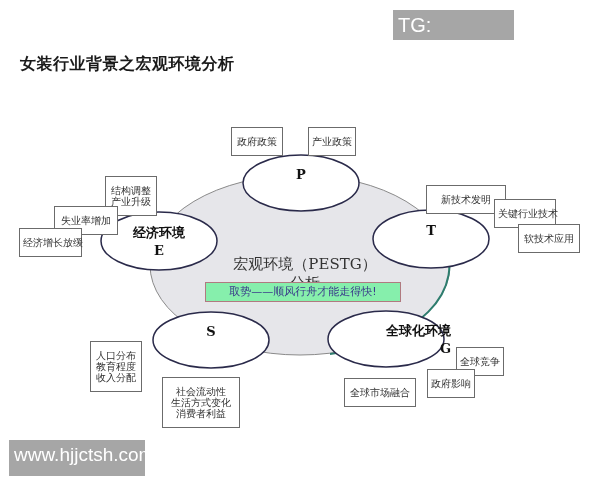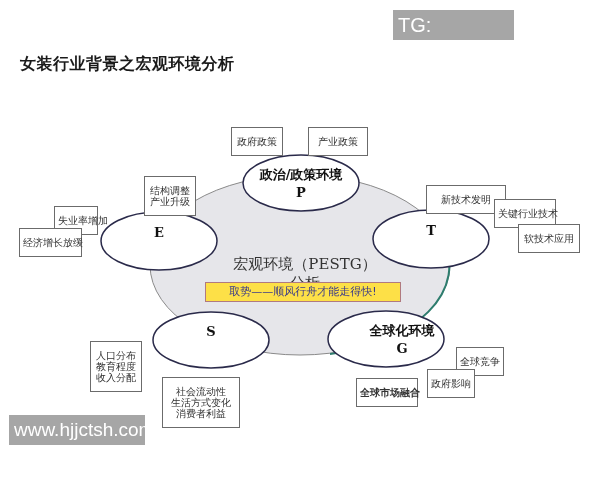--- a/index.html
+++ b/index.html
@@ -8,21 +8,21 @@
     background:#ffffff;
     font-family: "DejaVu Serif", "Liberation Serif", serif;
     color:#111;
   }
   .watermark {
     position:absolute; background:#a6a6a6; color:#ffffff;
     font-family: "Liberation Sans", "DejaVu Sans", sans-serif;
     font-size:20px; line-height:30px; padding:0 5px; box-sizing:border-box;
   }
   #wm-top { left:393px; top:10px; width:121px; height:30px; }
-  #wm-bottom { left:9px; top:415px; width:136px; height:30px; font-size:19px; }
+  #wm-bottom { left:9px; top:440px; width:136px; height:36px; font-size:19px; }
   .title {
     position:absolute; left:20px; top:54px;
     font-family: "DejaVu Serif", "Liberation Serif", serif;
     font-size:16px; font-weight:bold; letter-spacing:0.5px; color:#1a1a1a;
   }
   svg.diagram { position:absolute; left:0; top:0; }
   .factor-box {
     position:absolute; border:1px solid #6b6b6b; background:#fff;
     font-family: "DejaVu Sans", "Liberation Sans", sans-serif;
     font-size:10px; color:#333; text-align:center; line-height:11px;
@@ -33,21 +33,21 @@
     font-family: "DejaVu Serif", "Liberation Serif", serif;
     font-size:13px; font-weight:bold; color:#111; line-height:18px;
   }
   .center-label {
     position:absolute; left:230px; top:255px; width:150px; text-align:center;
     font-family: "DejaVu Serif", "Liberation Serif", serif;
     font-size:15px; color:#333;
   }
   .slogan {
     position:absolute; left:205px; top:282px; width:196px; height:20px;
-    border:1px solid #b07a80; background:#fde047; box-sizing:border-box;
+    border:1px solid #b07a80; background:#86efac; box-sizing:border-box;
     text-align:center; line-height:18px;
     font-family: "DejaVu Sans", "Liberation Sans", sans-serif;
     font-size:11px; color:#3a3a8a;
   }
 </style>
 </head>
 <body>
 
 <div id="wm-top" class="watermark">TG: MYYJJPP</div>
 
@@ -60,56 +60,56 @@
   <path d="M 443 240 A 150 90 0 0 1 330 354" fill="none" stroke="#2e7d6e" stroke-width="2"></path>
 
   <ellipse cx="301" cy="183" rx="58" ry="28" fill="#ffffff" stroke="#2a2a4a" stroke-width="1.5"></ellipse>
   <ellipse cx="159" cy="241" rx="58" ry="29" fill="#ffffff" stroke="#2a2a4a" stroke-width="1.5"></ellipse>
   <ellipse cx="431" cy="239" rx="58" ry="29" fill="#ffffff" stroke="#2a2a4a" stroke-width="1.5"></ellipse>
   <ellipse cx="211" cy="340" rx="58" ry="28" fill="#ffffff" stroke="#2a2a4a" stroke-width="1.5"></ellipse>
   <ellipse cx="386" cy="339" rx="58" ry="28" fill="#ffffff" stroke="#2a2a4a" stroke-width="1.5"></ellipse>
 </svg>
 
 <div class="node" style="left:243px; top:166px; width:116px;">
-  <div>政治/政策环境</div>
   <div>P</div>
 </div>
 <div class="node" style="left:101px; top:224px; width:116px;">
+  <div>经济环境</div>
   <div>E</div>
 </div>
 <div class="node" style="left:373px; top:222px; width:116px;">
   <div>T</div>
 </div>
 <div class="node" style="left:153px; top:323px; width:116px;">
   <div>S</div>
 </div>
-<div class="node" style="left:344px; top:322px; width:116px;">
+<div class="node" style="left:335px; top:322px; width:116px;text-align:right;">
   <div>全球化环境</div>
   <div>G</div>
 </div>
 
 <div class="center-label">宏观环境（PESTG）分析</div>
 <div class="slogan">取势——顺风行舟才能走得快!</div>
 
 <div class="factor-box" style="left:231px; top:127px; width:52px;">政府政策</div>
-<div class="factor-box" style="left:308px; top:127px; width:60px;">产业政策</div>
+<div class="factor-box" style="left:308px; top:127px; width:48px;">产业政策</div>
 
-<div class="factor-box" style="left:105px; top:176px; width:52px; white-space:pre-line;margin-left:39px;">结构调整
+<div class="factor-box" style="left:105px; top:176px; width:52px; white-space:pre-line;">结构调整
 产业升级</div>
-<div class="factor-box" style="left:54px; top:206px; width:44px;">失业率增加</div>
+<div class="factor-box" style="left:54px; top:206px; width:64px;">失业率增加</div>
 <div class="factor-box" style="left:19px; top:228px; width:63px;">经济增长放缓</div>
 
 <div class="factor-box" style="left:426px; top:185px; width:80px;">新技术发明</div>
 <div class="factor-box" style="left:494px; top:199px; width:62px;">关键行业技术</div>
 <div class="factor-box" style="left:518px; top:224px; width:62px;text-align:center;">软技术应用</div>
 
 <div class="factor-box" style="left:90px; top:341px; width:52px; white-space:pre-line;">人口分布
 教育程度
 收入分配</div>
 <div class="factor-box" style="left:162px; top:377px; width:78px; white-space:pre-line;">社会流动性
 生活方式变化
 消费者利益</div>
 
 <div class="factor-box" style="left:456px; top:347px; width:48px;">全球竞争</div>
 <div class="factor-box" style="left:427px; top:369px; width:48px;">政府影响</div>
-<div class="factor-box" style="left:356px; top:378px; width:62px;font-weight:bold;">全球市场融合</div>
+<div class="factor-box" style="left:344px; top:378px; width:72px;">全球市场融合</div>
 
 <div id="wm-bottom" class="watermark">www.hjjctsh.com</div>
 
 </body></html>

